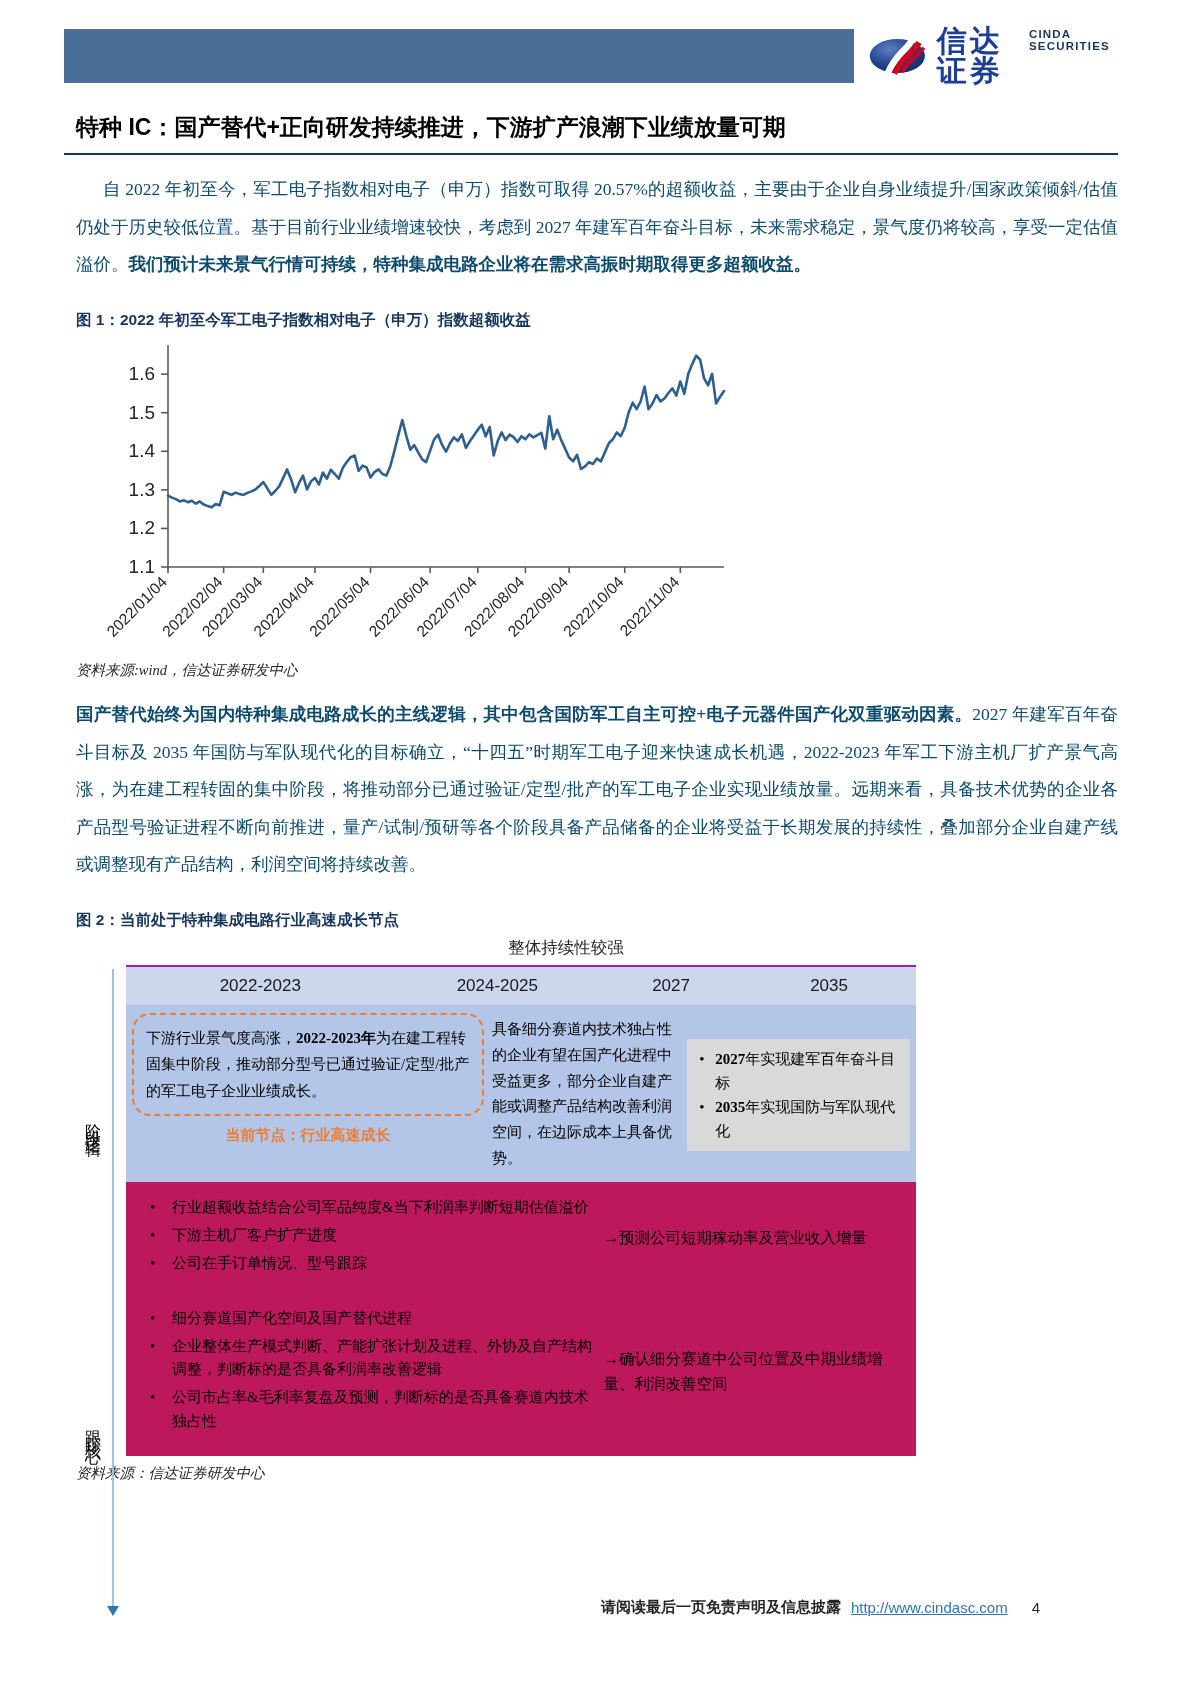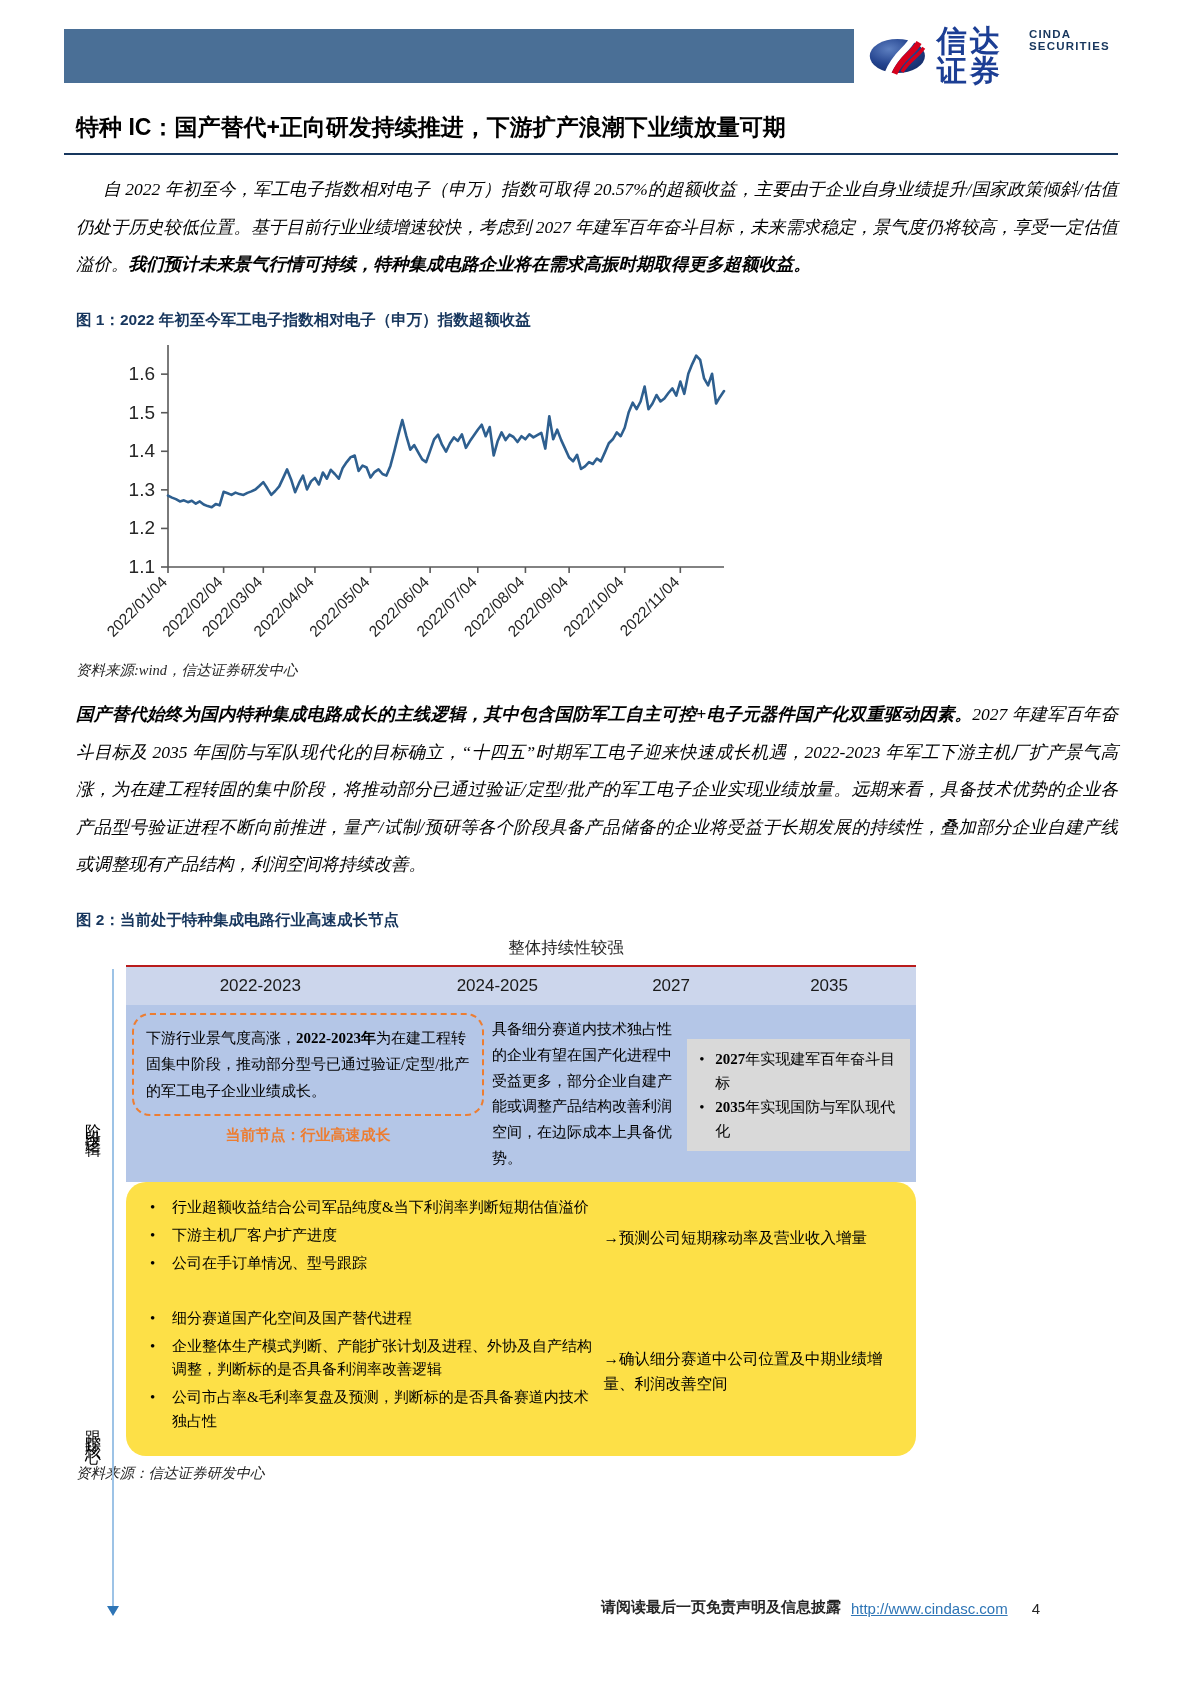--- a/index.html
+++ b/index.html
@@ -11,65 +11,65 @@
   .hdr-bar{flex:1;height:54px;background:#4a6f96;margin-right:14px;}
   .brand{display:flex;align-items:center;gap:10px;width:250px;}
   .brand-text{display:flex;flex-direction:row;line-height:1;}
   .brand-cn{font-family:"Liberation Sans",sans-serif;font-weight:700;font-size:30px;color:#1c3e94;letter-spacing:3px;}
   .brand-en{font-family:"Liberation Sans",sans-serif;font-weight:700;font-size:11.5px;color:#17365d;letter-spacing:1.2px;margin-top:3px;}
 
   
   .title{margin-top:26px;font-family:"Liberation Sans","DejaVu Sans",sans-serif;font-weight:700;font-size:23px;color:#000;border-bottom:2px solid #17365d;padding:0 4px 10px 12px;}
 
   
-  .para{font-size:17.5px;line-height:2.15;text-align:justify;margin:16px 0 0 12px;color:#000000;font-style:italic;}
+  .para{font-size:17.5px;line-height:2.15;text-align:justify;margin:16px 0 0 12px;color:#0c4a6e;}
   .para.indent{text-indent:27px;}
   .b{font-weight:700;}
 
   
   .figcap{font-family:"Liberation Sans","DejaVu Sans",sans-serif;font-weight:700;font-size:15.5px;color:#17365d;margin:26px 0 6px 12px;}
   .src{font-style:italic;font-size:14.5px;color:#262626;margin:8px 0 4px 12px;}
 
   
   .chart-wrap{margin:6px 0 0 24px;}
 
   
   .fig2-title{font-size:16.5px;color:#262626;text-align:center;width:780px;margin:4px 0 6px 112px;}
   .fig2-body{position:relative;margin-left:12px;}
   .rail-line{position:absolute;left:36px;top:4px;width:2px;background:#9dc3e6;}
   .rail-arrow{position:absolute;left:31px;width:0;height:0;border-left:6px solid transparent;border-right:6px solid transparent;border-top:10px solid #2e75b6;}
   .rail-label{position:absolute;left:6px;writing-mode:vertical-rl;text-orientation:upright;font-size:16px;letter-spacing:6px;color:#000;}
   .fig2-table{margin-left:50px;width:790px;}
-  .yr-row{display:flex;background:#ccd6ec;border-top:2px solid #b91c1c;font-family:"Liberation Sans",sans-serif;font-size:17px;color:#1a1a1a;}
+  .yr-row{display:flex;background:#ccd6ec;border-top:2px solid #a21caf;font-family:"Liberation Sans",sans-serif;font-size:17px;color:#1a1a1a;}
   .yr-cell{padding:9px 0;text-align:center;}
   .yr-c0{width:34%;} .yr-c1{width:26%;} .yr-c2{width:18%;} .yr-c3{width:22%;}
 
   .stage{display:flex;background:#b4c6e7;padding:8px 6px 10px 6px;box-sizing:border-box;}
   .stage-left{width:46%;box-sizing:border-box;padding-right:6px;}
   .dashed-box{border:2.5px dashed #ed7d31;border-radius:18px;padding:10px 12px;font-size:15px;line-height:1.75;color:#000;}
   .current-node{font-family:"Liberation Sans",sans-serif;font-weight:700;color:#ed7d31;font-size:15px;text-align:center;margin-top:10px;}
   .stage-right{width:54%;display:flex;flex-direction:column;box-sizing:border-box;}
   .stage-top{display:flex;}
   .mid-text{width:47%;font-size:15px;line-height:1.72;color:#000;box-sizing:border-box;padding:4px 6px 0 2px;}
   .milestones{width:53%;box-sizing:border-box;align-self:flex-start;margin-top:26px;background:#d9d9d9;padding:8px 8px 8px 6px;}
   .milestones ul{margin:0;padding:0;list-style:none;}
   .milestones li{font-size:15px;line-height:1.6;padding-left:22px;position:relative;color:#000;}
   .milestones li::before{content:"•";position:absolute;left:6px;}
   .long-text{font-size:15px;line-height:1.72;color:#000;margin-top:8px;padding-right:2px;}
 
-  .track{background:#fde047;padding:14px 4px 18px 10px;border-radius:20px;}
+  .track{background:#be185d;padding:14px 4px 18px 10px;}
   .track-row{display:flex;align-items:center;margin-bottom:26px;}
   .track-row:last-child{margin-bottom:0;}
   .bullets{width:60%;margin:0;padding:0;list-style:none;}
   .bullets li{font-size:15px;line-height:1.55;color:#000;position:relative;padding-left:36px;margin-bottom:5px;}
   .bullets li::before{content:"•";position:absolute;left:14px;}
   .arrow-cell{width:40%;font-size:15.5px;line-height:1.6;color:#000;box-sizing:border-box;padding:0 4px 0 2px;}
 
   
-  .footer{position:absolute;bottom:66px;right:150px;display:flex;align-items:flex-end;gap:10px;font-size:15px;}
+  .footer{position:absolute;bottom:66px;right:150px;display:flex;align-items:center;gap:10px;font-size:15px;}
   .footer .disc{font-weight:600;color:#262626;}
   .footer a{color:#2e75b6;text-decoration:underline;font-family:"Liberation Sans",sans-serif;}
   .footer .pg{color:#262626;margin-left:14px;font-family:"Liberation Sans",sans-serif;}
 
   svg text{font-family:"Liberation Sans","DejaVu Sans",sans-serif;}
 </style>
 </head>
 <body>
 
 <div class="page">

